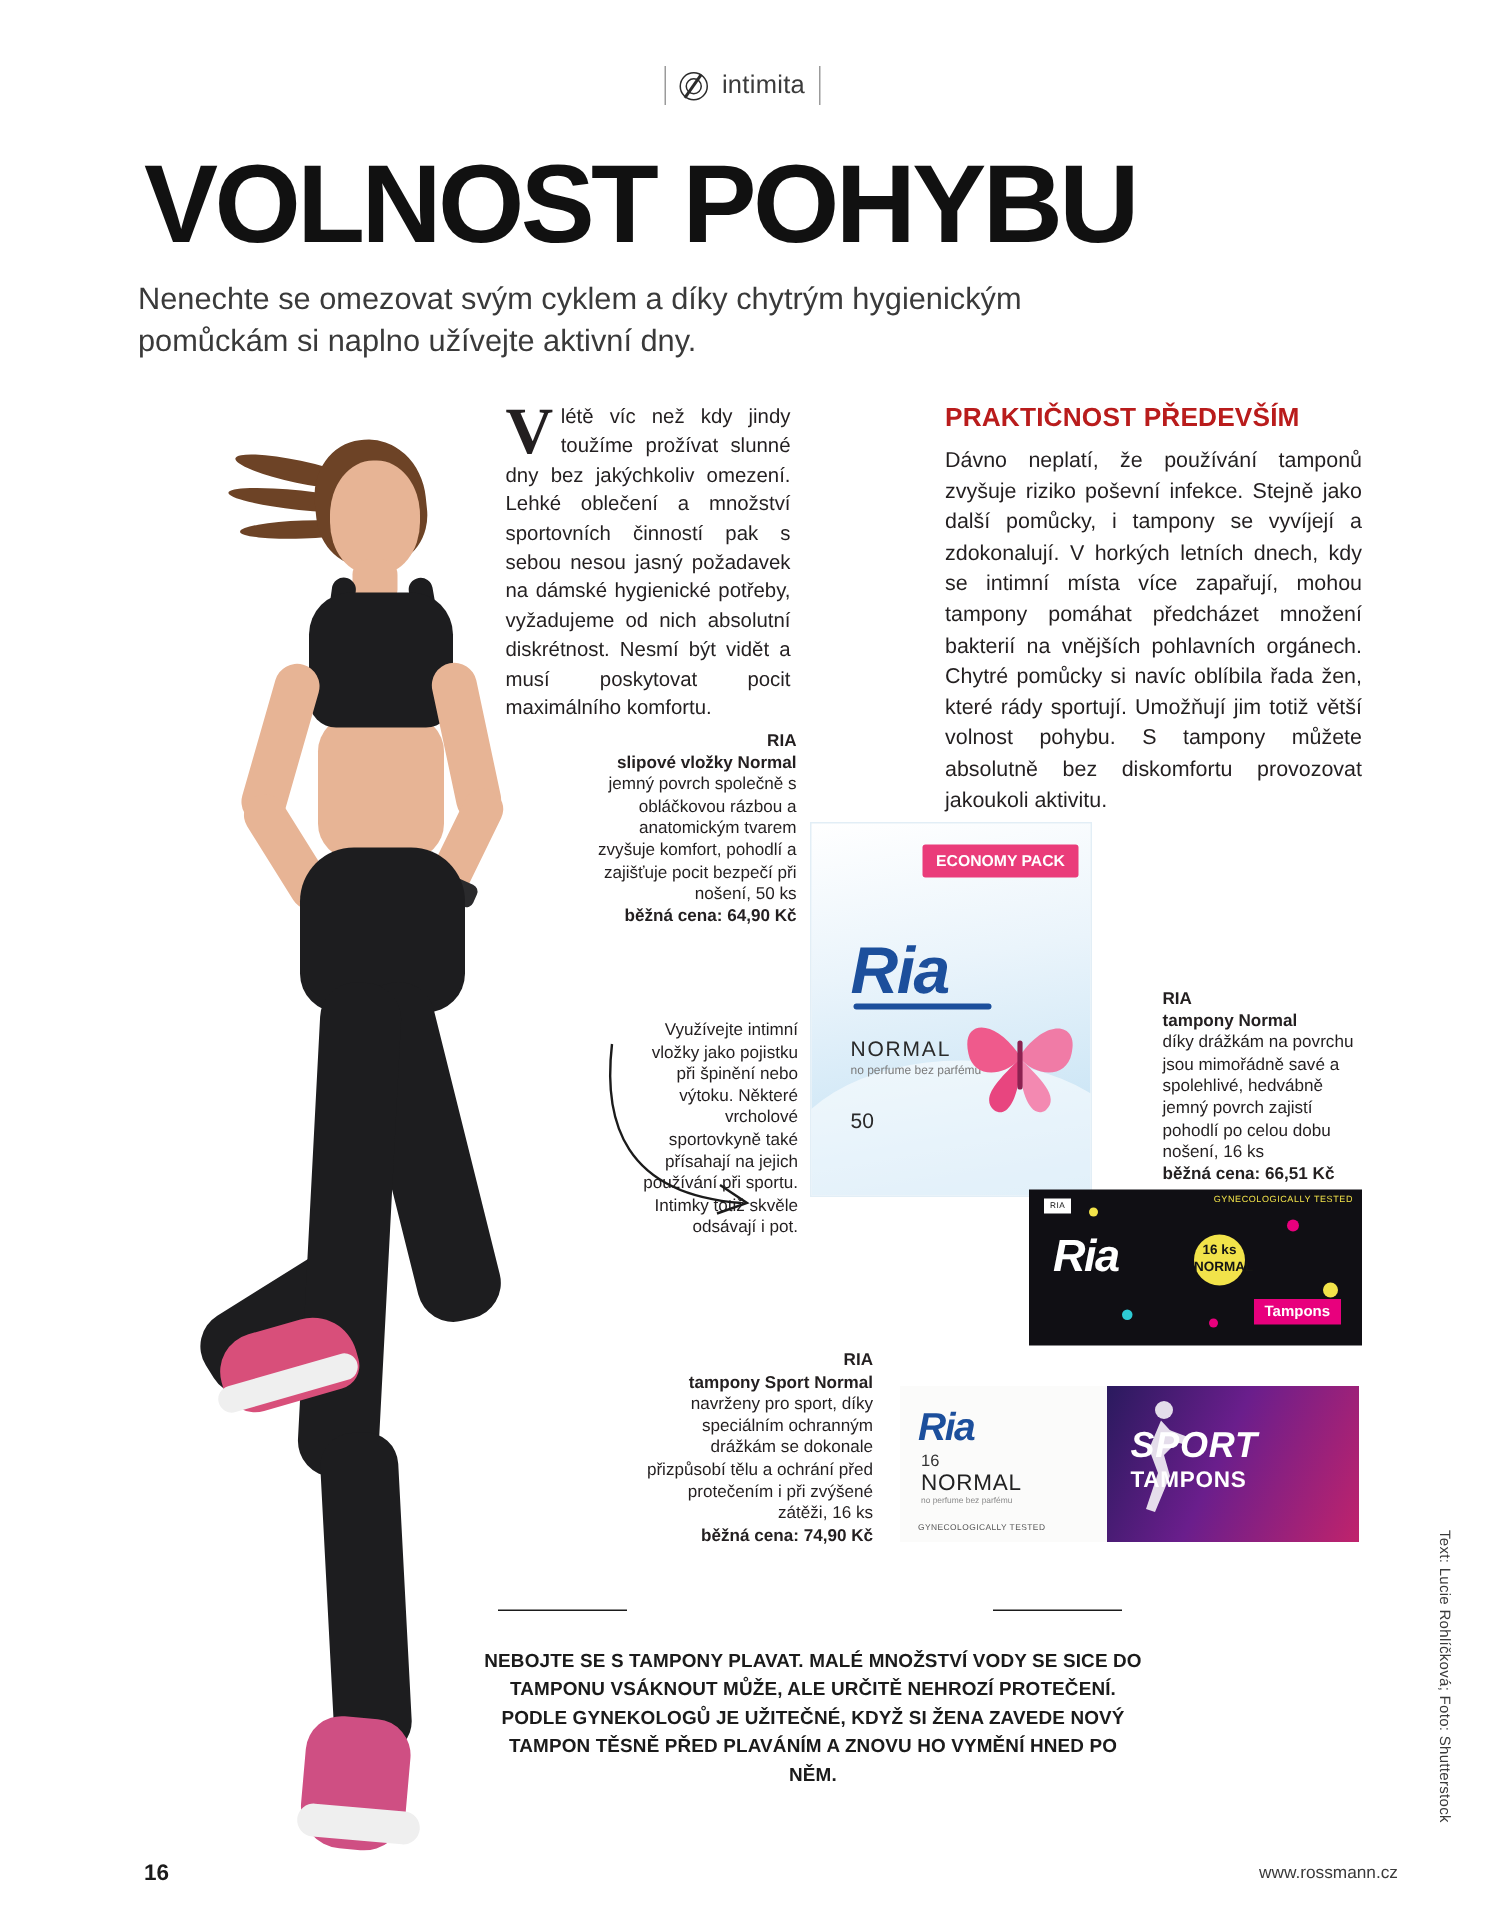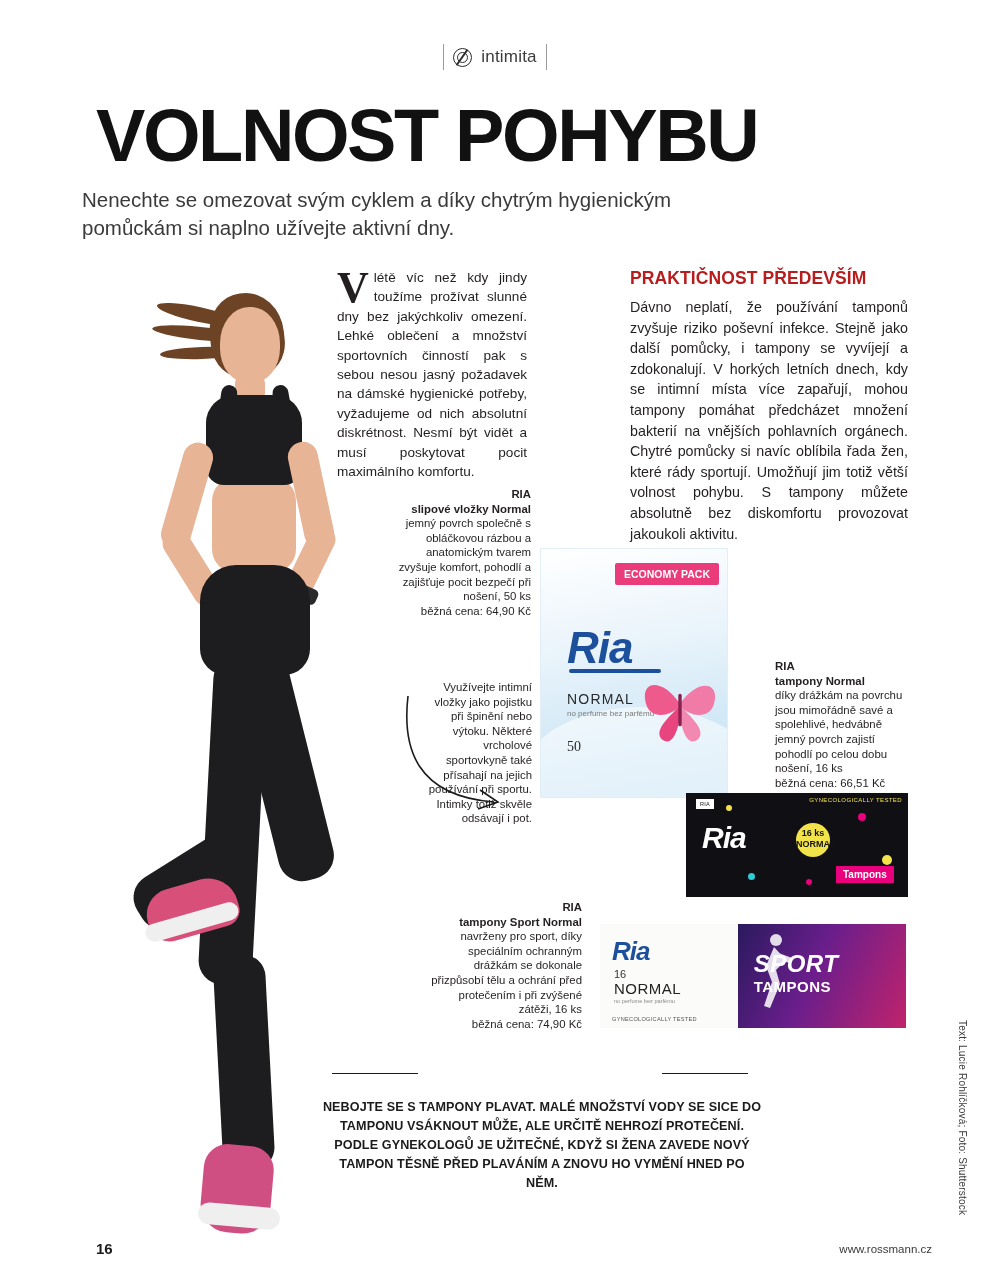--- a/index.html
+++ b/index.html
@@ -74,21 +74,21 @@
     margin: 0;
     font-size: 74px;
     line-height: 76px;
     letter-spacing: -2.4px;
     font-weight: 800;
     color: #111;
   }
   .subtitle {
     position: absolute;
     top: 186px;
-    left: 82px;
+    left: 92px;
     width: 640px;
     font-size: 20.5px;
     line-height: 28px;
     color: #3a3a3a;
     font-weight: 400;
   }
 
   
   .photo {
     position: absolute;
@@ -187,21 +187,21 @@
   
   .blurb {
     position: absolute;
     text-align: right;
     font-size: 11.4px;
     line-height: 14.6px;
     color: #231f20;
   }
   .blurb .brand { font-weight: 700; }
   .blurb .pname { font-weight: 700; }
-  .blurb .price { font-weight: 400; }
+  .blurb .price { font-weight: 700; }
 
   .blurb-1 { left: 385px; top: 487px; width: 146px; }
   .blurb-2 { left: 775px; top: 659px; width: 136px; text-align: left; }
   .blurb-3 { left: 430px; top: 900px; width: 152px; }
 
   .note {
     position: absolute;
     left: 428px;
     top: 680px;
     width: 104px;
@@ -241,21 +241,21 @@
   .pack-liners .pl-normal {
     position: absolute; left: 26px; top: 142px;
     font-size: 14px; color: #2a2a2a; letter-spacing: 1.2px;
   }
   .pack-liners .pl-sub {
     position: absolute; left: 26px; top: 160px;
     font-size: 8px; color: #7a7a7a; line-height: 10px;
   }
   .pack-liners .pl-count {
     position: absolute; left: 26px; top: 190px;
-    font-size: 14px; color: #2a2a2a; font-family: Liberation Serif, serif;
+    font-size: 14px; color: #2a2a2a;
   }
   .butterfly {
     position: absolute; right: 4px; top: 112px;
     width: 86px; height: 86px;
   }
   .pl-wave {
     position: absolute; left: -20px; bottom: -30px; width: 240px; height: 120px;
     background: #ffffff; border-radius: 50% 50% 0 0 / 60% 60% 0 0; opacity: .55;
   }
 

